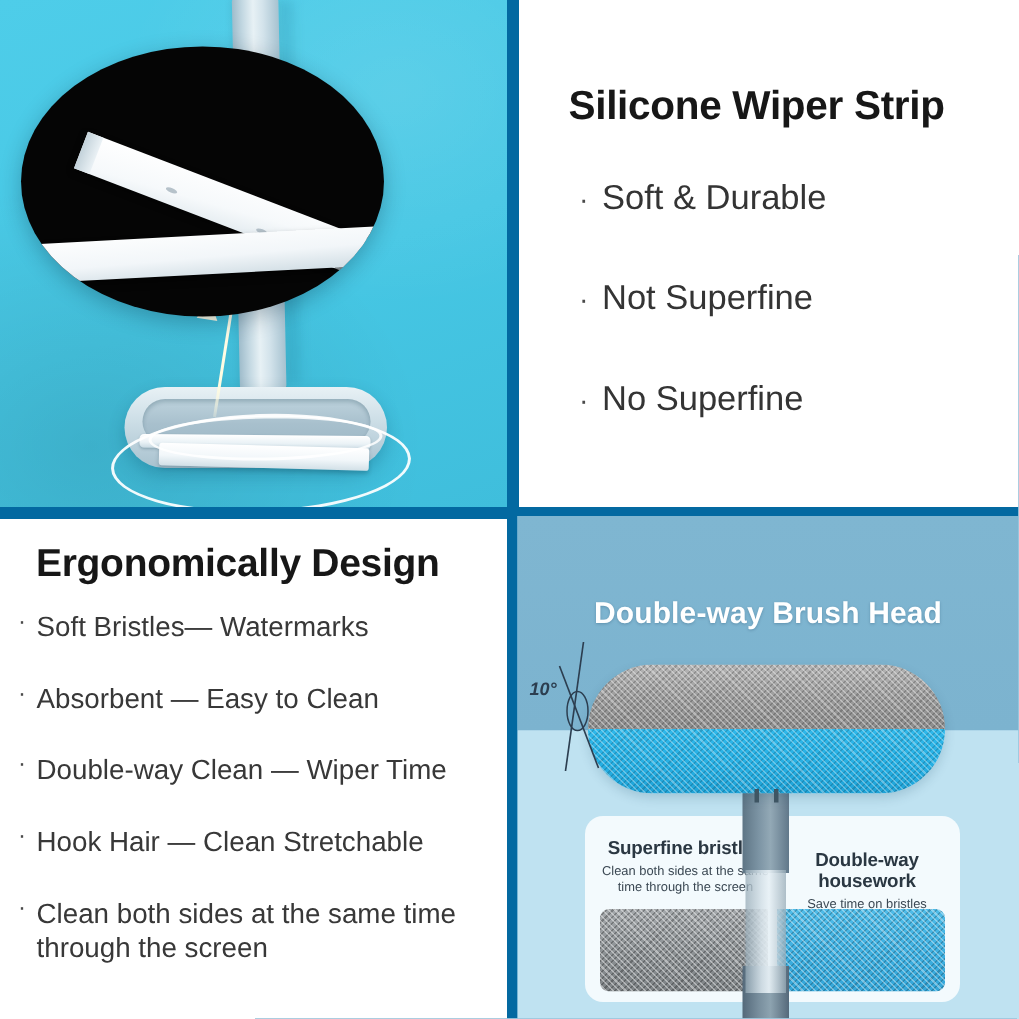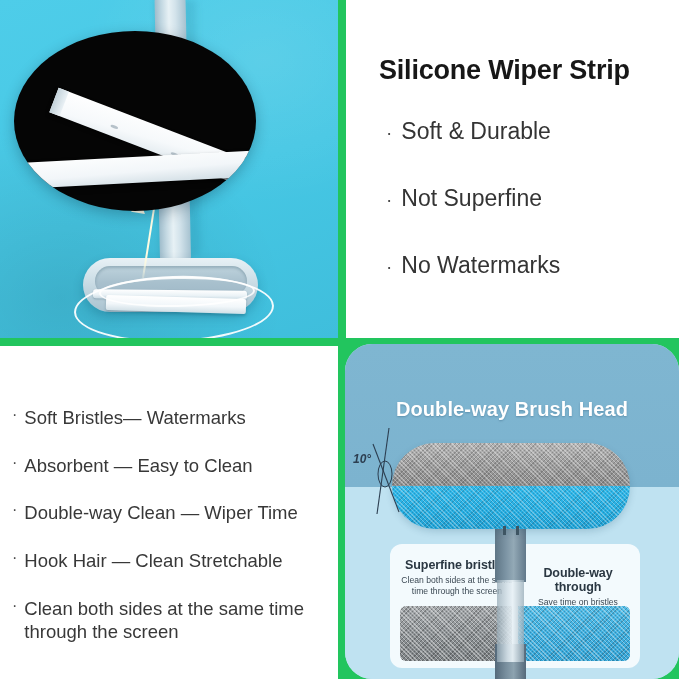--- a/index.html
+++ b/index.html
@@ -12,21 +12,21 @@
     width: 679px;
     height: 679px;
     overflow: hidden;
     font-family: "Liberation Sans", sans-serif;
     -webkit-font-smoothing: antialiased;
   }
   .page {
     position: relative;
     width: 679px;
     height: 679px;
-    background: #22c55e;
+    background: #0369a1;
   }
 
   
   .quad { position: absolute; overflow: hidden; }
 
   
   #quad-tl {
     left: 0; top: 0; width: 338px; height: 338px;
     background: #49C9E6;
   }
@@ -37,21 +37,20 @@
   }
   
   #quad-bl {
     left: 0; top: 346px; width: 338px; height: 333px;
     background: #ffffff;
   }
   
   #quad-br {
     left: 345px; top: 344px; width: 334px; height: 335px;
     background: #BFE2F1;
-    border-radius: 27px;
   }
 
   
   .tl-bg {
     position: absolute; inset: 0;
     background:
       radial-gradient(120% 95% at 18% 88%, rgba(0,0,0,.10) 0%, rgba(0,0,0,0) 55%),
       radial-gradient(90% 70% at 78% 18%, rgba(255,255,255,.10) 0%, rgba(255,255,255,0) 60%),
       linear-gradient(160deg, #4ECDE9 0%, #46C7E4 55%, #3FBEDC 100%);
   }
@@ -392,26 +391,27 @@
       <div class="tr-item">
         <span class="dot">·</span>
         <span class="txt">Soft &amp; Durable</span>
       </div>
       <div class="tr-item">
         <span class="dot">·</span>
         <span class="txt">Not Superfine</span>
       </div>
       <div class="tr-item">
         <span class="dot">·</span>
-        <span class="txt">No Watermarks</span>
+        <span class="txt">No Superfine</span>
       </div>
     </div>
   </div>
 
   <div class="quad" id="quad-bl">
+    <div class="panel-title" id="bl-title">Ergonomically Design</div>
 
     <div class="bl-list">
       <div class="bl-item">
         <span class="dot">·</span>
         <span class="txt">Soft Bristles— Watermarks</span>
       </div>
       <div class="bl-item">
         <span class="dot">·</span>
         <span class="txt">Absorbent — Easy to Clean</span>
       </div>
@@ -454,21 +454,21 @@
     <div class="br-handle-notch" style="left:158px;"></div>
     <div class="br-handle-notch" style="left:171px;"></div>
     <div class="br-handle-bot"></div>
 
     <div class="br-card">
       <div class="cap-block" id="cap-left">
         <div class="cap-title">Superfine bristles</div>
         <div class="cap-sub">Clean both sides at the same time through the screen</div>
       </div>
       <div class="cap-block" id="cap-right">
-        <div class="cap-title">Double-way through</div>
+        <div class="cap-title">Double-way housework</div>
         <div class="cap-sub">Save time on bristles</div>
       </div>
       <div class="swatch" id="swatch-gray"></div>
       <div class="swatch" id="swatch-blue"></div>
     </div>
 
     <div class="br-handle-mid"></div>
   </div>
 
 </div>

